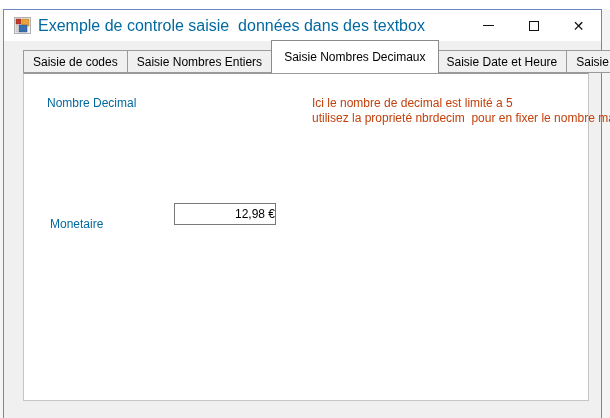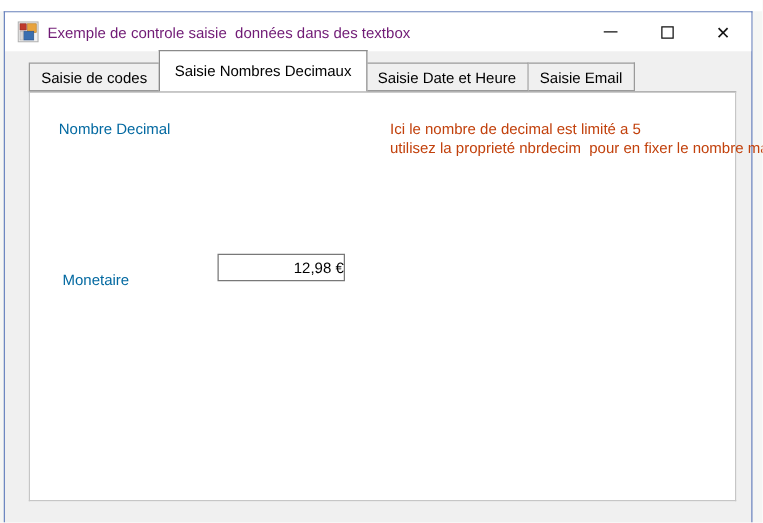--- a/index.html
+++ b/index.html
@@ -12,21 +12,21 @@
   .desktop-top { position: absolute; left: 0; top: 0; width: 610px; height: 9px; background: #ffffff; }
 
   .window {
     position: absolute; left: 3px; top: 9px; width: 599px; height: 409px;
     background: #f0f0f0; border: 1px solid #6e87c0; border-bottom: none;
   }
 
   
   .titlebar { position: absolute; left: 0; top: 0; width: 100%; height: 31px; background: #ffffff; display: flex; align-items: center; }
   .app-icon { width: 17px; height: 17px; margin-left: 10px; flex: 0 0 auto; }
-  .title-text { margin-left: 7px; font-size: 12px; color: #701a75; white-space: pre; }
+  .title-text { margin-left: 7px; font-size: 16px; color: #0369a1; white-space: pre; }
   .caption-buttons { position: absolute; right: 0; top: 0; height: 31px; display: flex; }
   .caption-btn { width: 45px; height: 31px; display: flex; align-items: center; justify-content: center; background: transparent; border: none; font-family: "Liberation Sans", sans-serif; font-size: 13px; color: #111; cursor: default; }
   .glyph-min { display: block; width: 11px; height: 1px; background: #111; }
   .glyph-max { display: block; width: 10px; height: 10px; border: 1px solid #111; background: transparent; }
   .glyph-close { font-size: 14px; line-height: 1; }
 
   
   .tab-control { position: absolute; left: 19px; top: 40px; width: 585px; height: 360px; }
   .tab-strip { position: absolute; left: 0; top: 0; width: 100%; height: 23px; display: flex; align-items: flex-end; }
   .tab {
@@ -87,20 +87,21 @@
         </button>
       <button class="caption-btn">
           <span class="glyph-close">✕</span>
         </button>
     </div>
   </div>
 
   <div class="tab-control">
     <div class="tab-strip">
       <div class="tab">Saisie de codes</div>
+      <div class="tab">Saisie Nombres Entiers</div>
       <div class="tab active">Saisie Nombres Decimaux</div>
       <div class="tab">Saisie Date et Heure</div>
       <div class="tab">Saisie Email</div>
     </div>
 
     <div class="tab-page">
 
       <span class="field-label lbl-decimal">Nombre Decimal</span>
 
 

